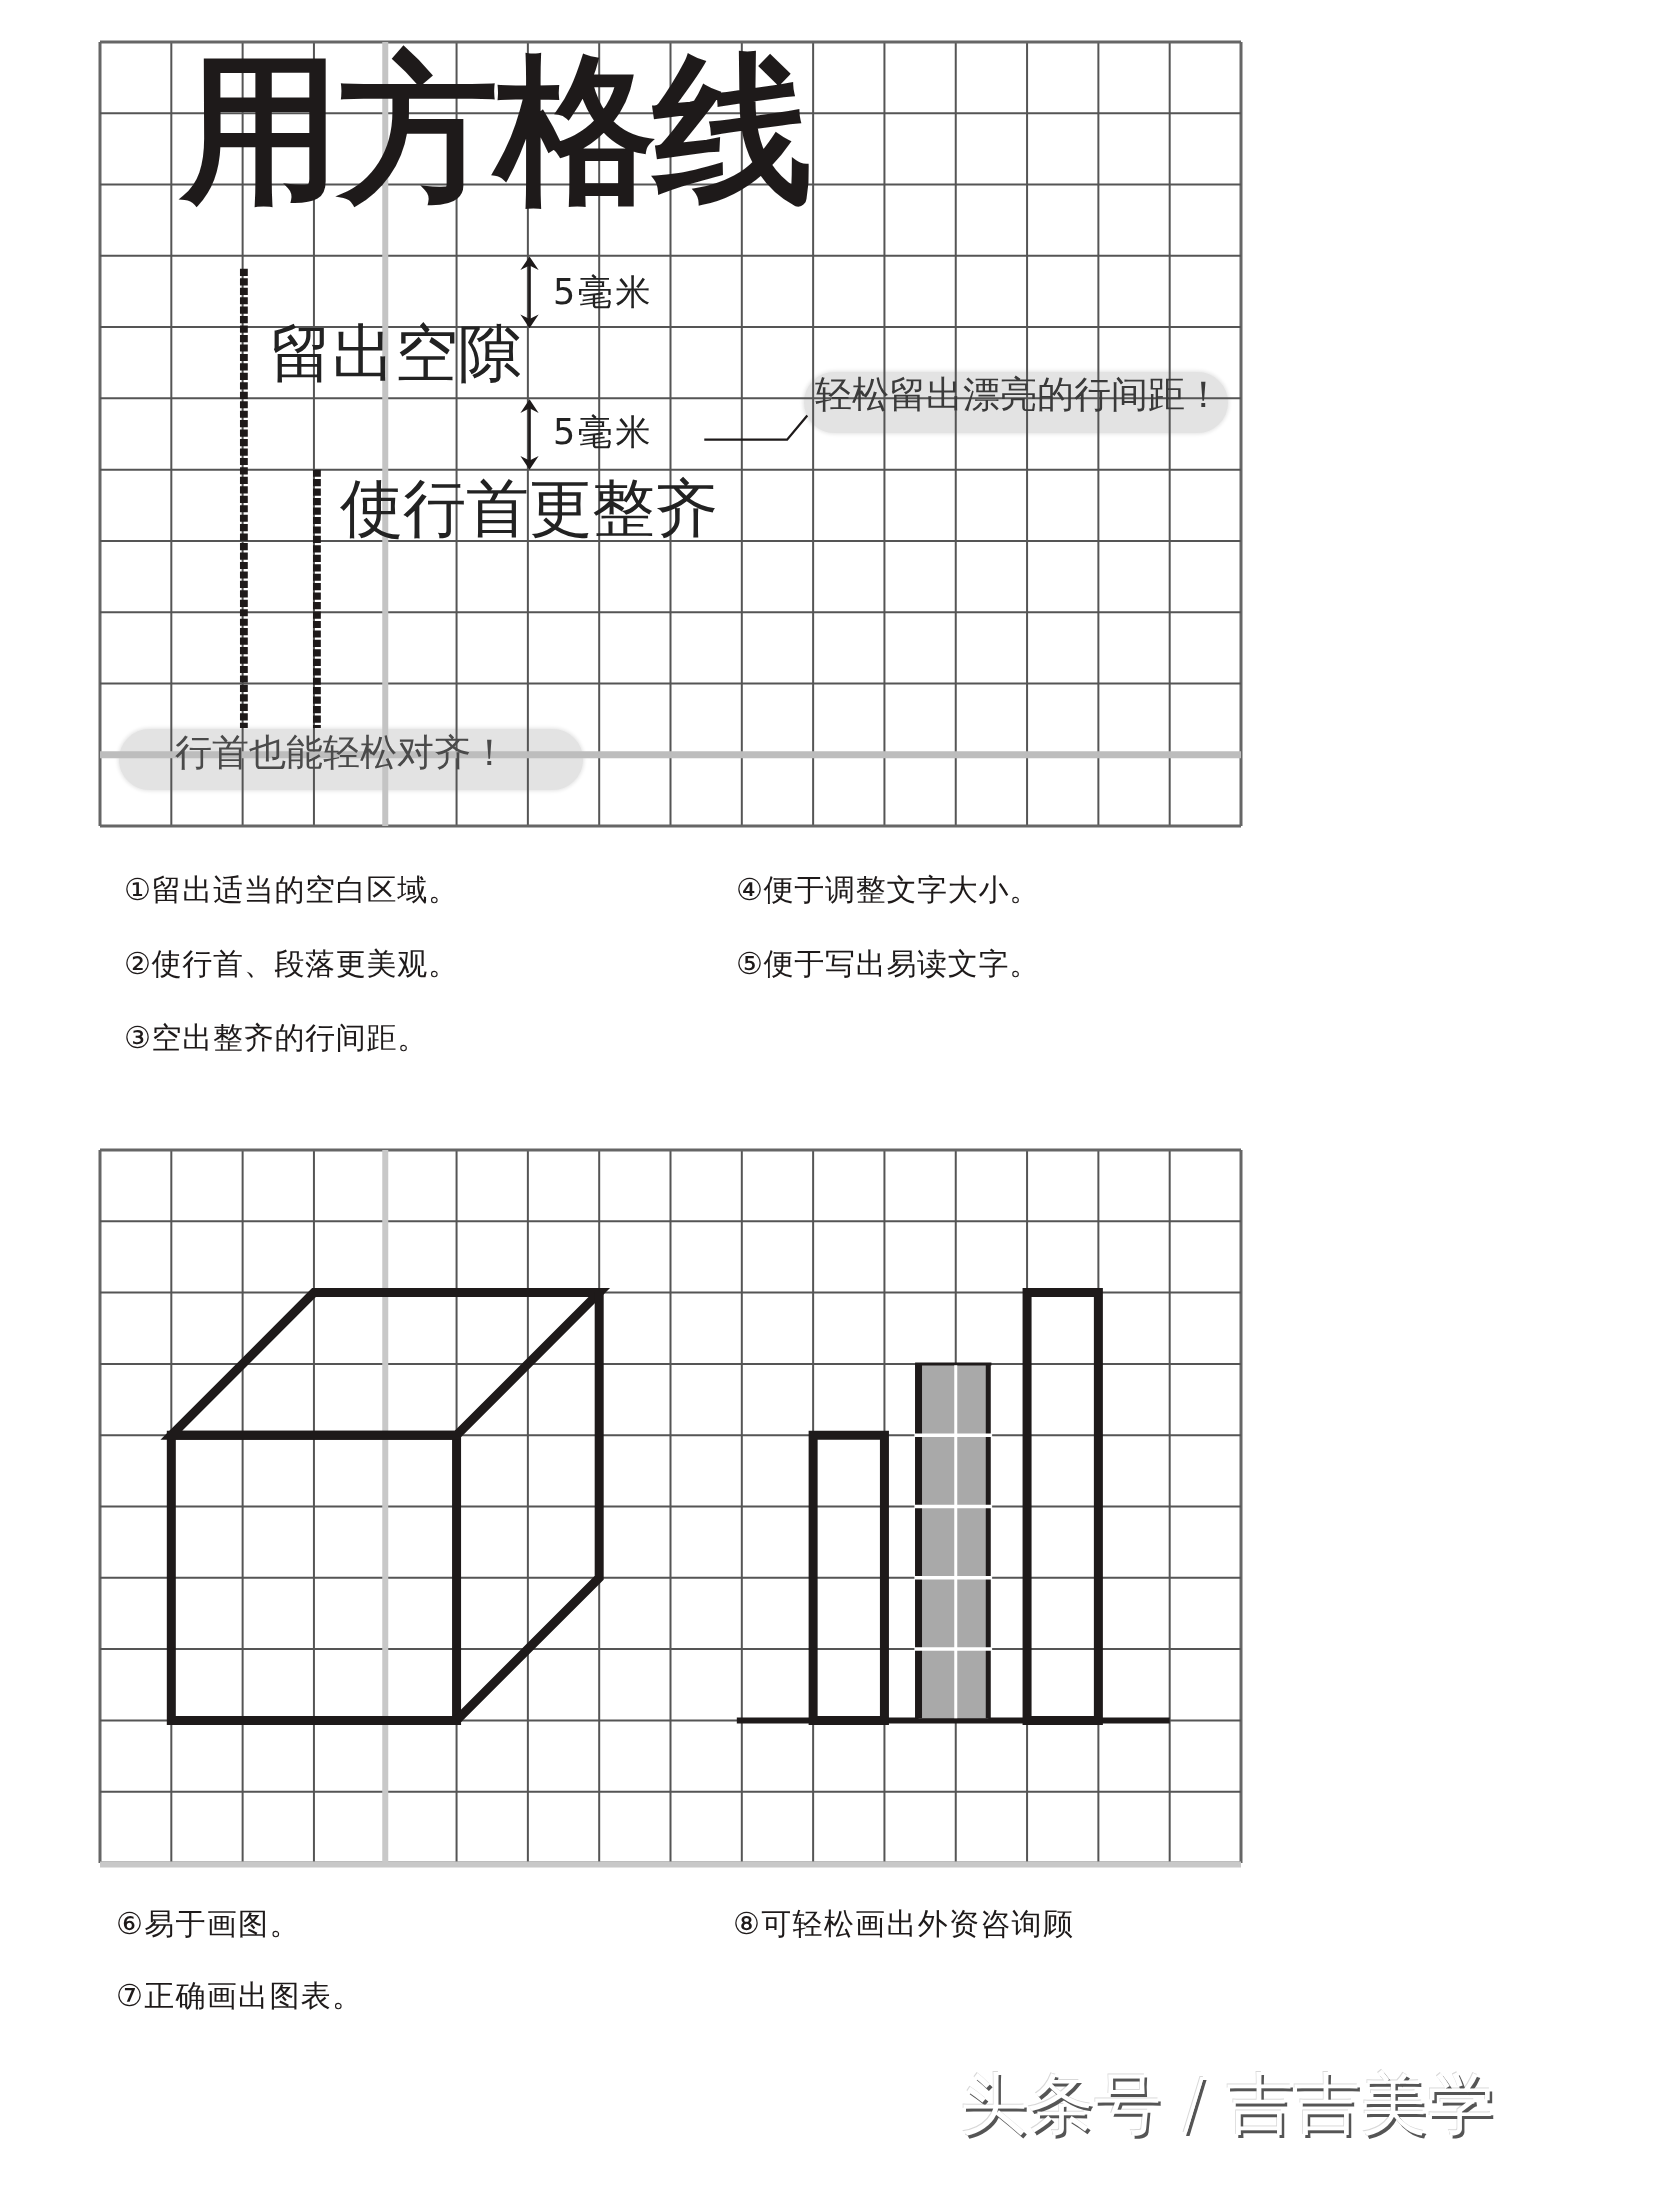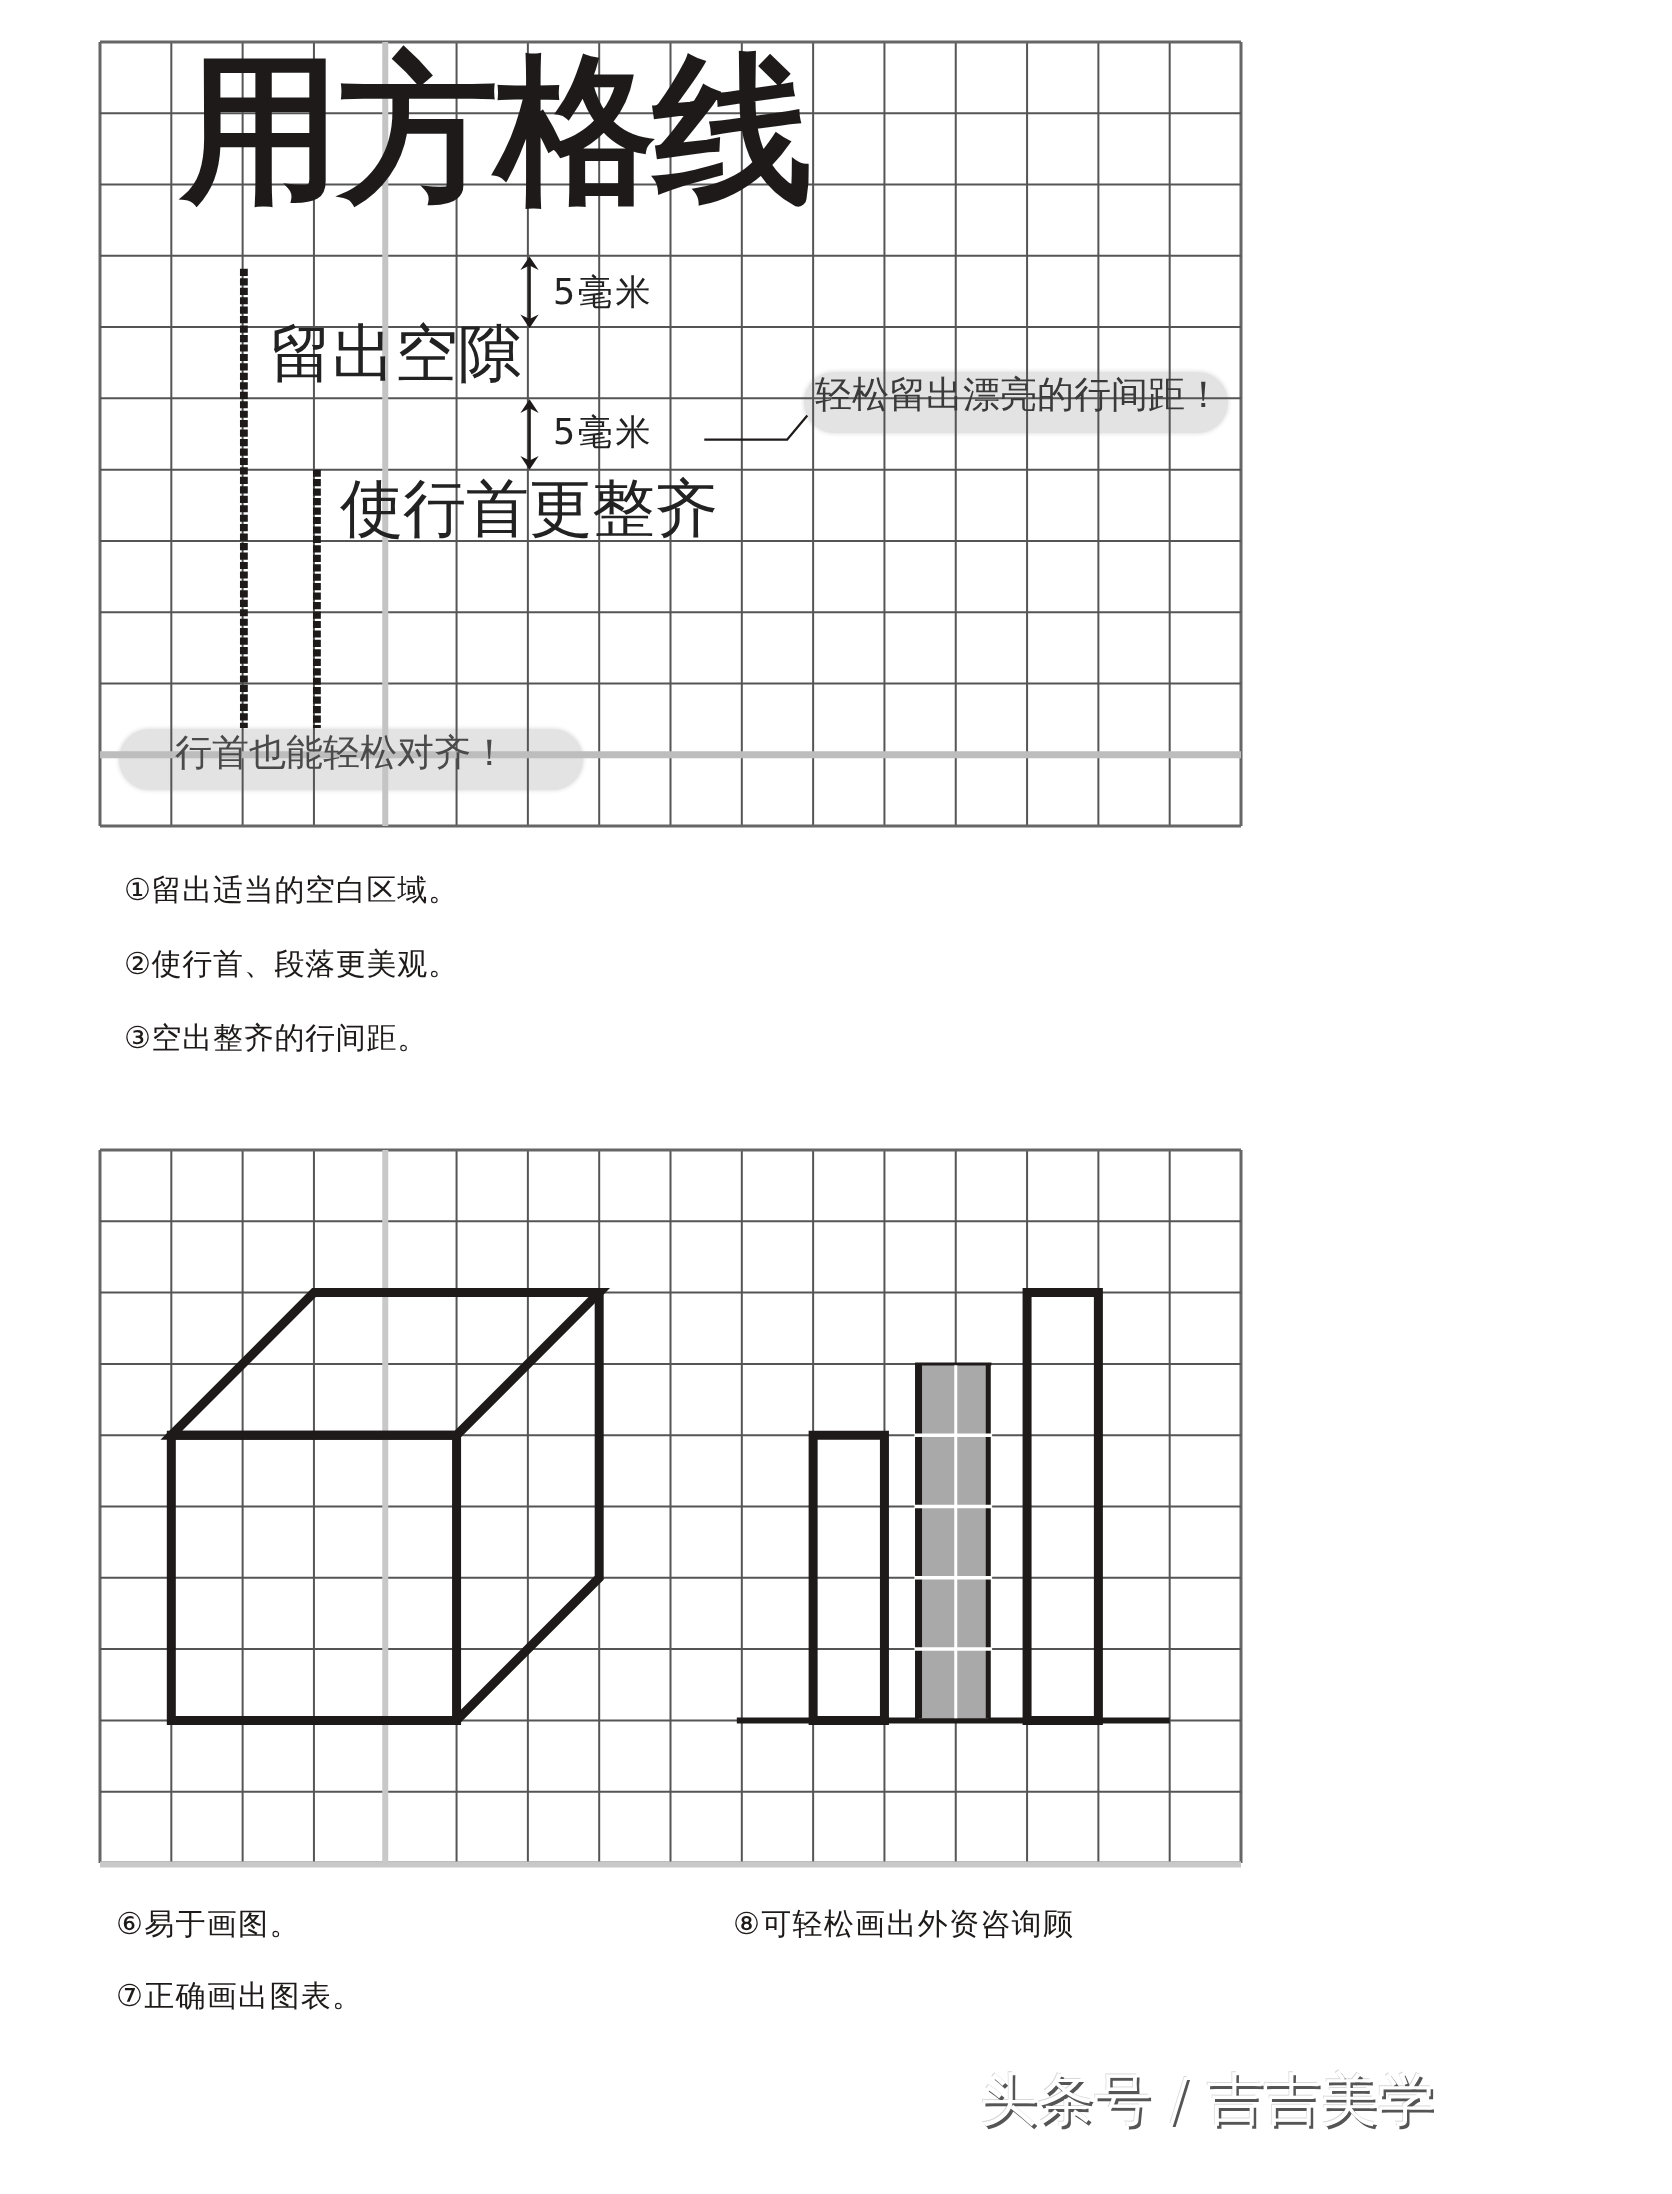--- a/index.html
+++ b/index.html
@@ -42,25 +42,24 @@
   .list { position: absolute; z-index: 3; font-size: 30px; line-height: 74px; white-space: nowrap; color: #1e1a1a; letter-spacing: 0.7px; }
   #list-top-left { left: 124px; top: 853px; }
   #list-top-right { left: 736px; top: 853px; }
   #list-bottom-left { left: 116px; top: 1888px; line-height: 72px; letter-spacing: 1.3px; }
   #list-bottom-right { left: 733px; top: 1888px; line-height: 72px; letter-spacing: 1.3px; }
   .list .item { display: block; height: 74px; }
   #list-bottom-left .item, #list-bottom-right .item { height: 72px; }
 
   #watermark {
     left: 960px; top: 2071px;
-    font-size: 57px; font-weight: 300;
+    font-size: 67px; font-weight: 300;
     color: #ffffff;
     text-shadow: 2.6px 2.6px 0 #555555, -0.7px -0.7px 0 #d8d8d8;
     letter-spacing: 0px;
-    margin-left: 20px;
   }
 </style>
 </head>
 <body>
 
 <div class="page">
 
   <div class="bubble" id="bubble-spacing"></div>
   <div class="bubble" id="bubble-align"></div>
 
@@ -123,20 +122,24 @@
   <div class="anno sample" id="sample-1">留出空隙</div>
   <div class="anno sample" id="sample-2">使行首更整齐</div>
   <div class="anno callout-text" id="callout-spacing-text">轻松留出漂亮的行间距！</div>
   <div class="anno callout-text" id="callout-align-text">行首也能轻松对齐！</div>
 
   <div class="list" id="list-top-left">
     <div class="item"><span>①</span><span>留出适当的空白区域。</span></div>
     <div class="item"><span>②</span><span>使行首、段落更美观。</span></div>
     <div class="item"><span>③</span><span>空出整齐的行间距。</span></div>
   </div>
+  <div class="list" id="list-top-right">
+    <div class="item"><span>④</span><span>便于调整文字大小。</span></div>
+    <div class="item"><span>⑤</span><span>便于写出易读文字。</span></div>
+  </div>
 
   <svg id="grid-bottom" class="grid-svg" viewBox="0 0 16 10" preserveAspectRatio="none">
     <g>
         <line x1="0" y1="0" x2="0" y2="10" stroke="#666666" stroke-width="3" vector-effect="non-scaling-stroke"></line>
         <line x1="1" y1="0" x2="1" y2="10" stroke="#555555" stroke-width="2" vector-effect="non-scaling-stroke"></line>
         <line x1="2" y1="0" x2="2" y2="10" stroke="#555555" stroke-width="2" vector-effect="non-scaling-stroke"></line>
         <line x1="3" y1="0" x2="3" y2="10" stroke="#555555" stroke-width="2" vector-effect="non-scaling-stroke"></line>
         <line x1="4" y1="0" x2="4" y2="10" stroke="#555555" stroke-width="2" vector-effect="non-scaling-stroke"></line>
         <line x1="5" y1="0" x2="5" y2="10" stroke="#555555" stroke-width="2" vector-effect="non-scaling-stroke"></line>
         <line x1="6" y1="0" x2="6" y2="10" stroke="#555555" stroke-width="2" vector-effect="non-scaling-stroke"></line>

